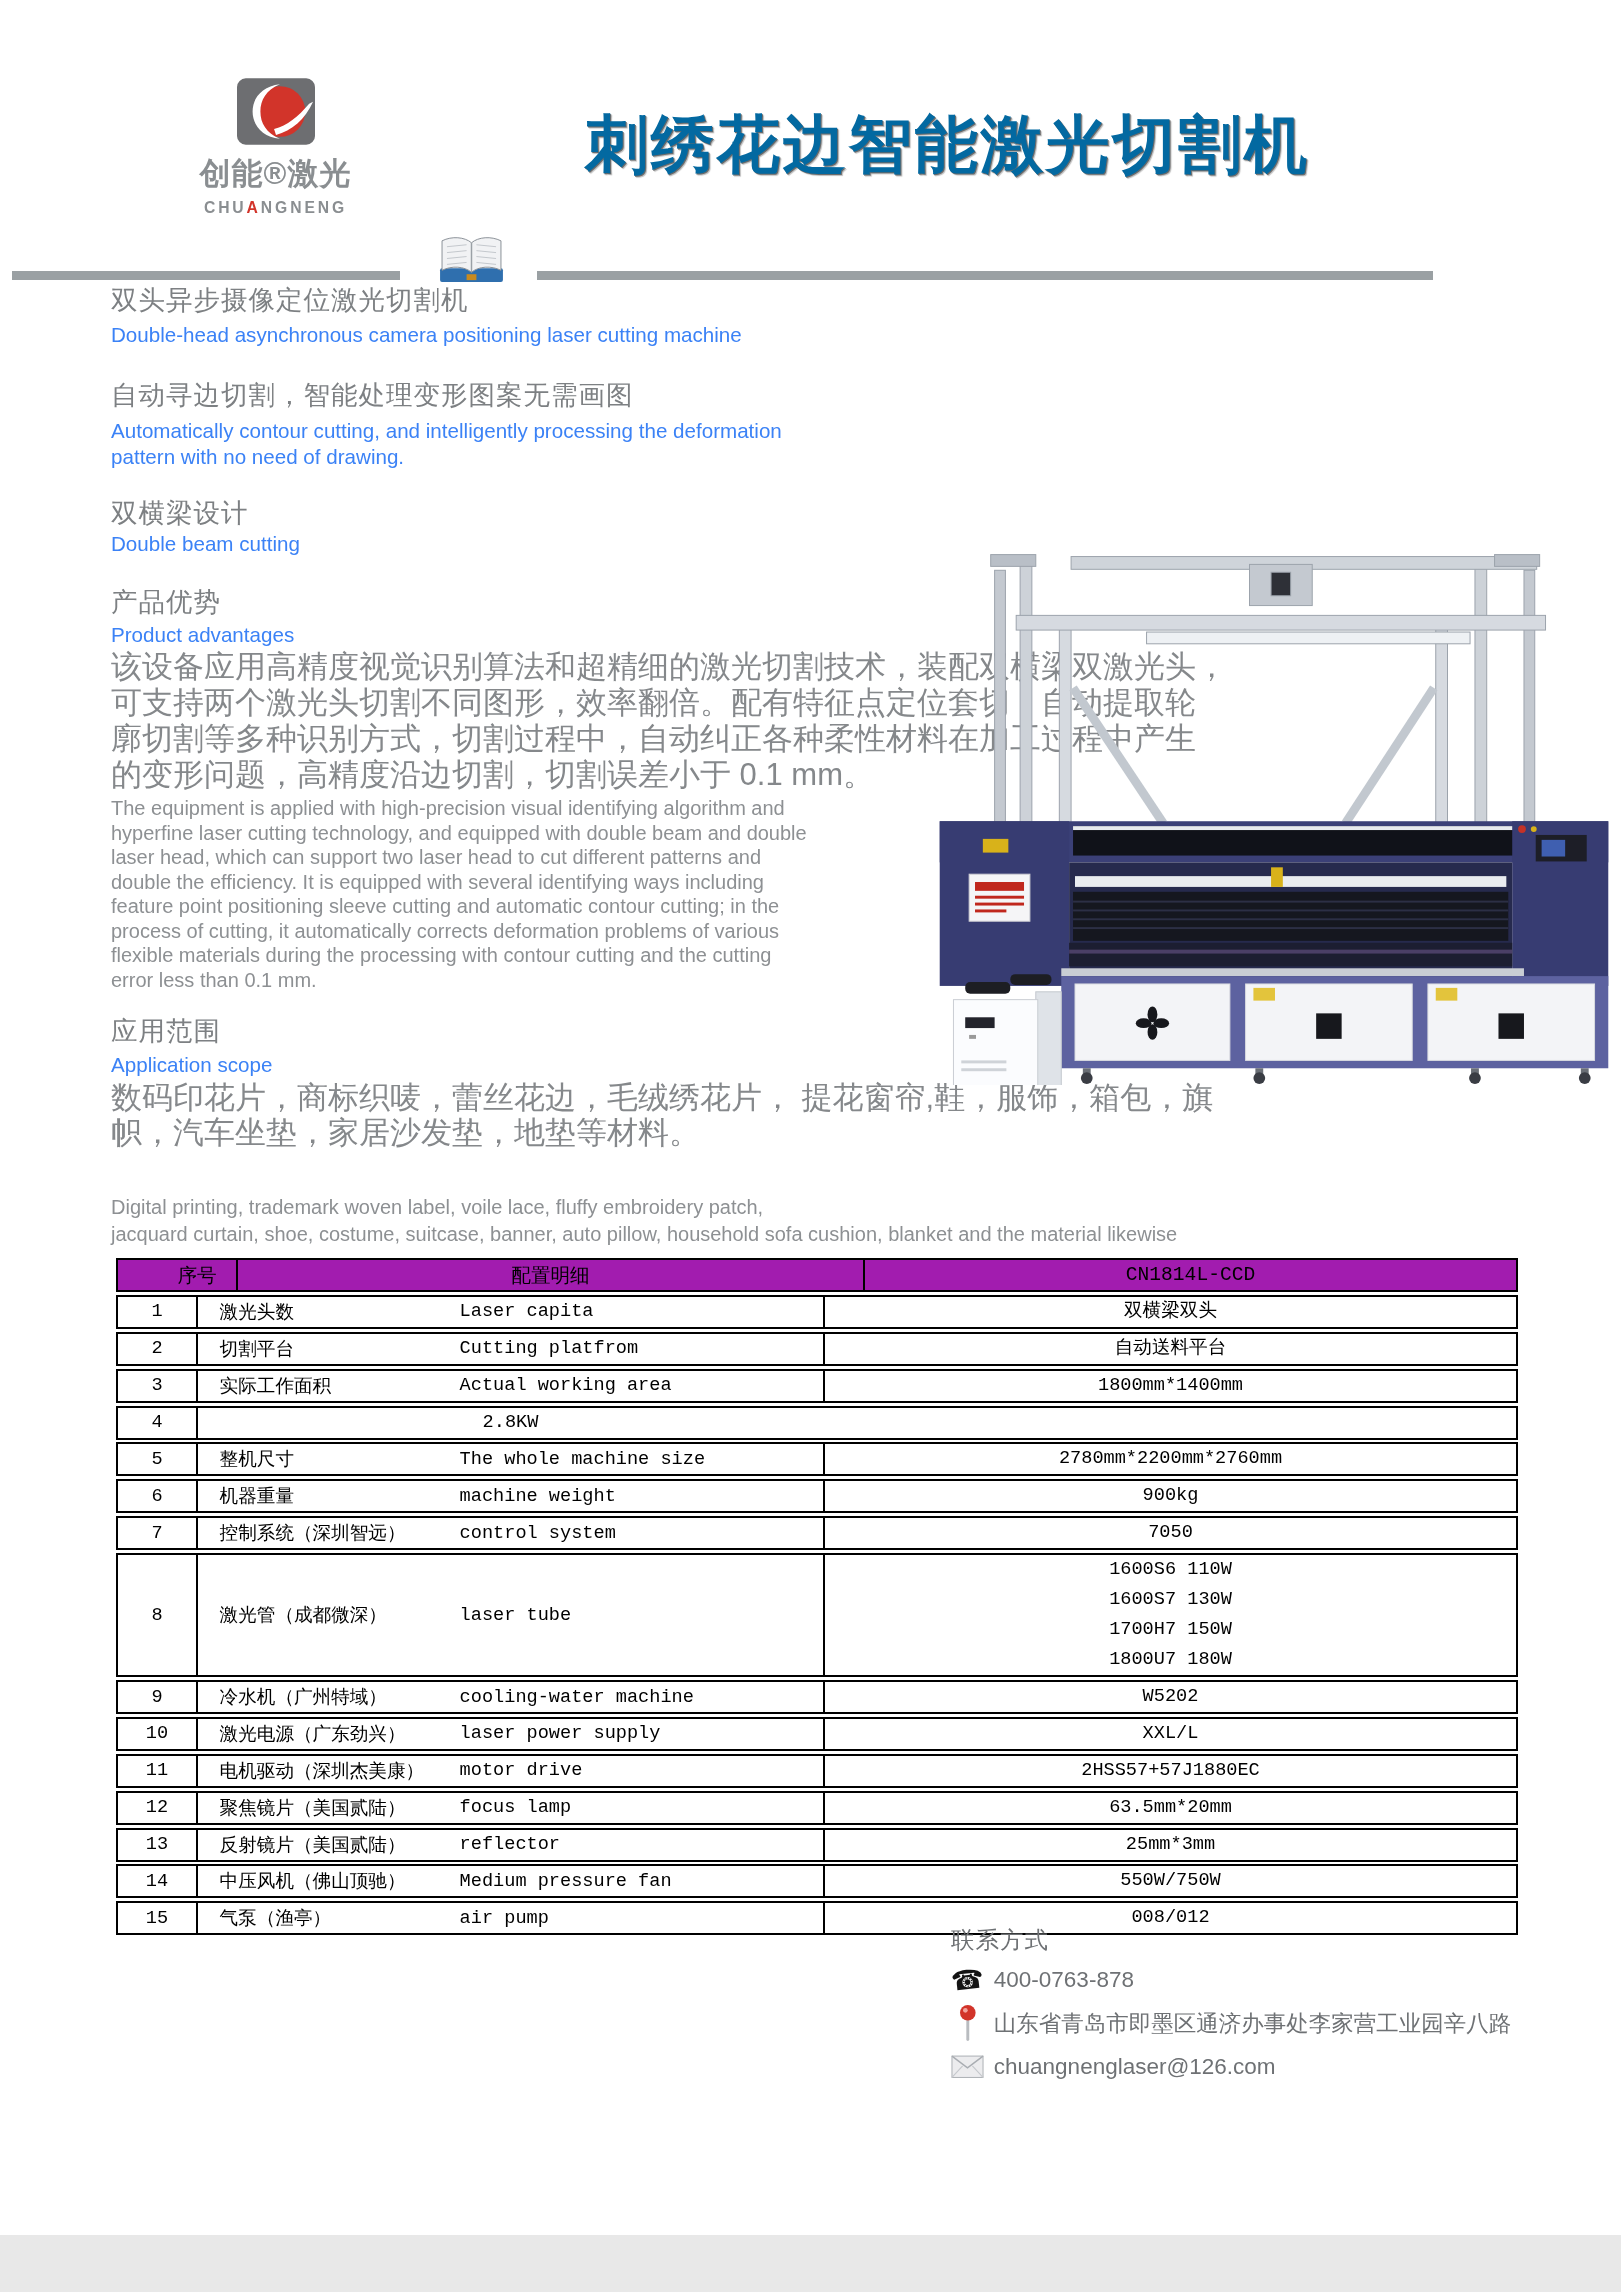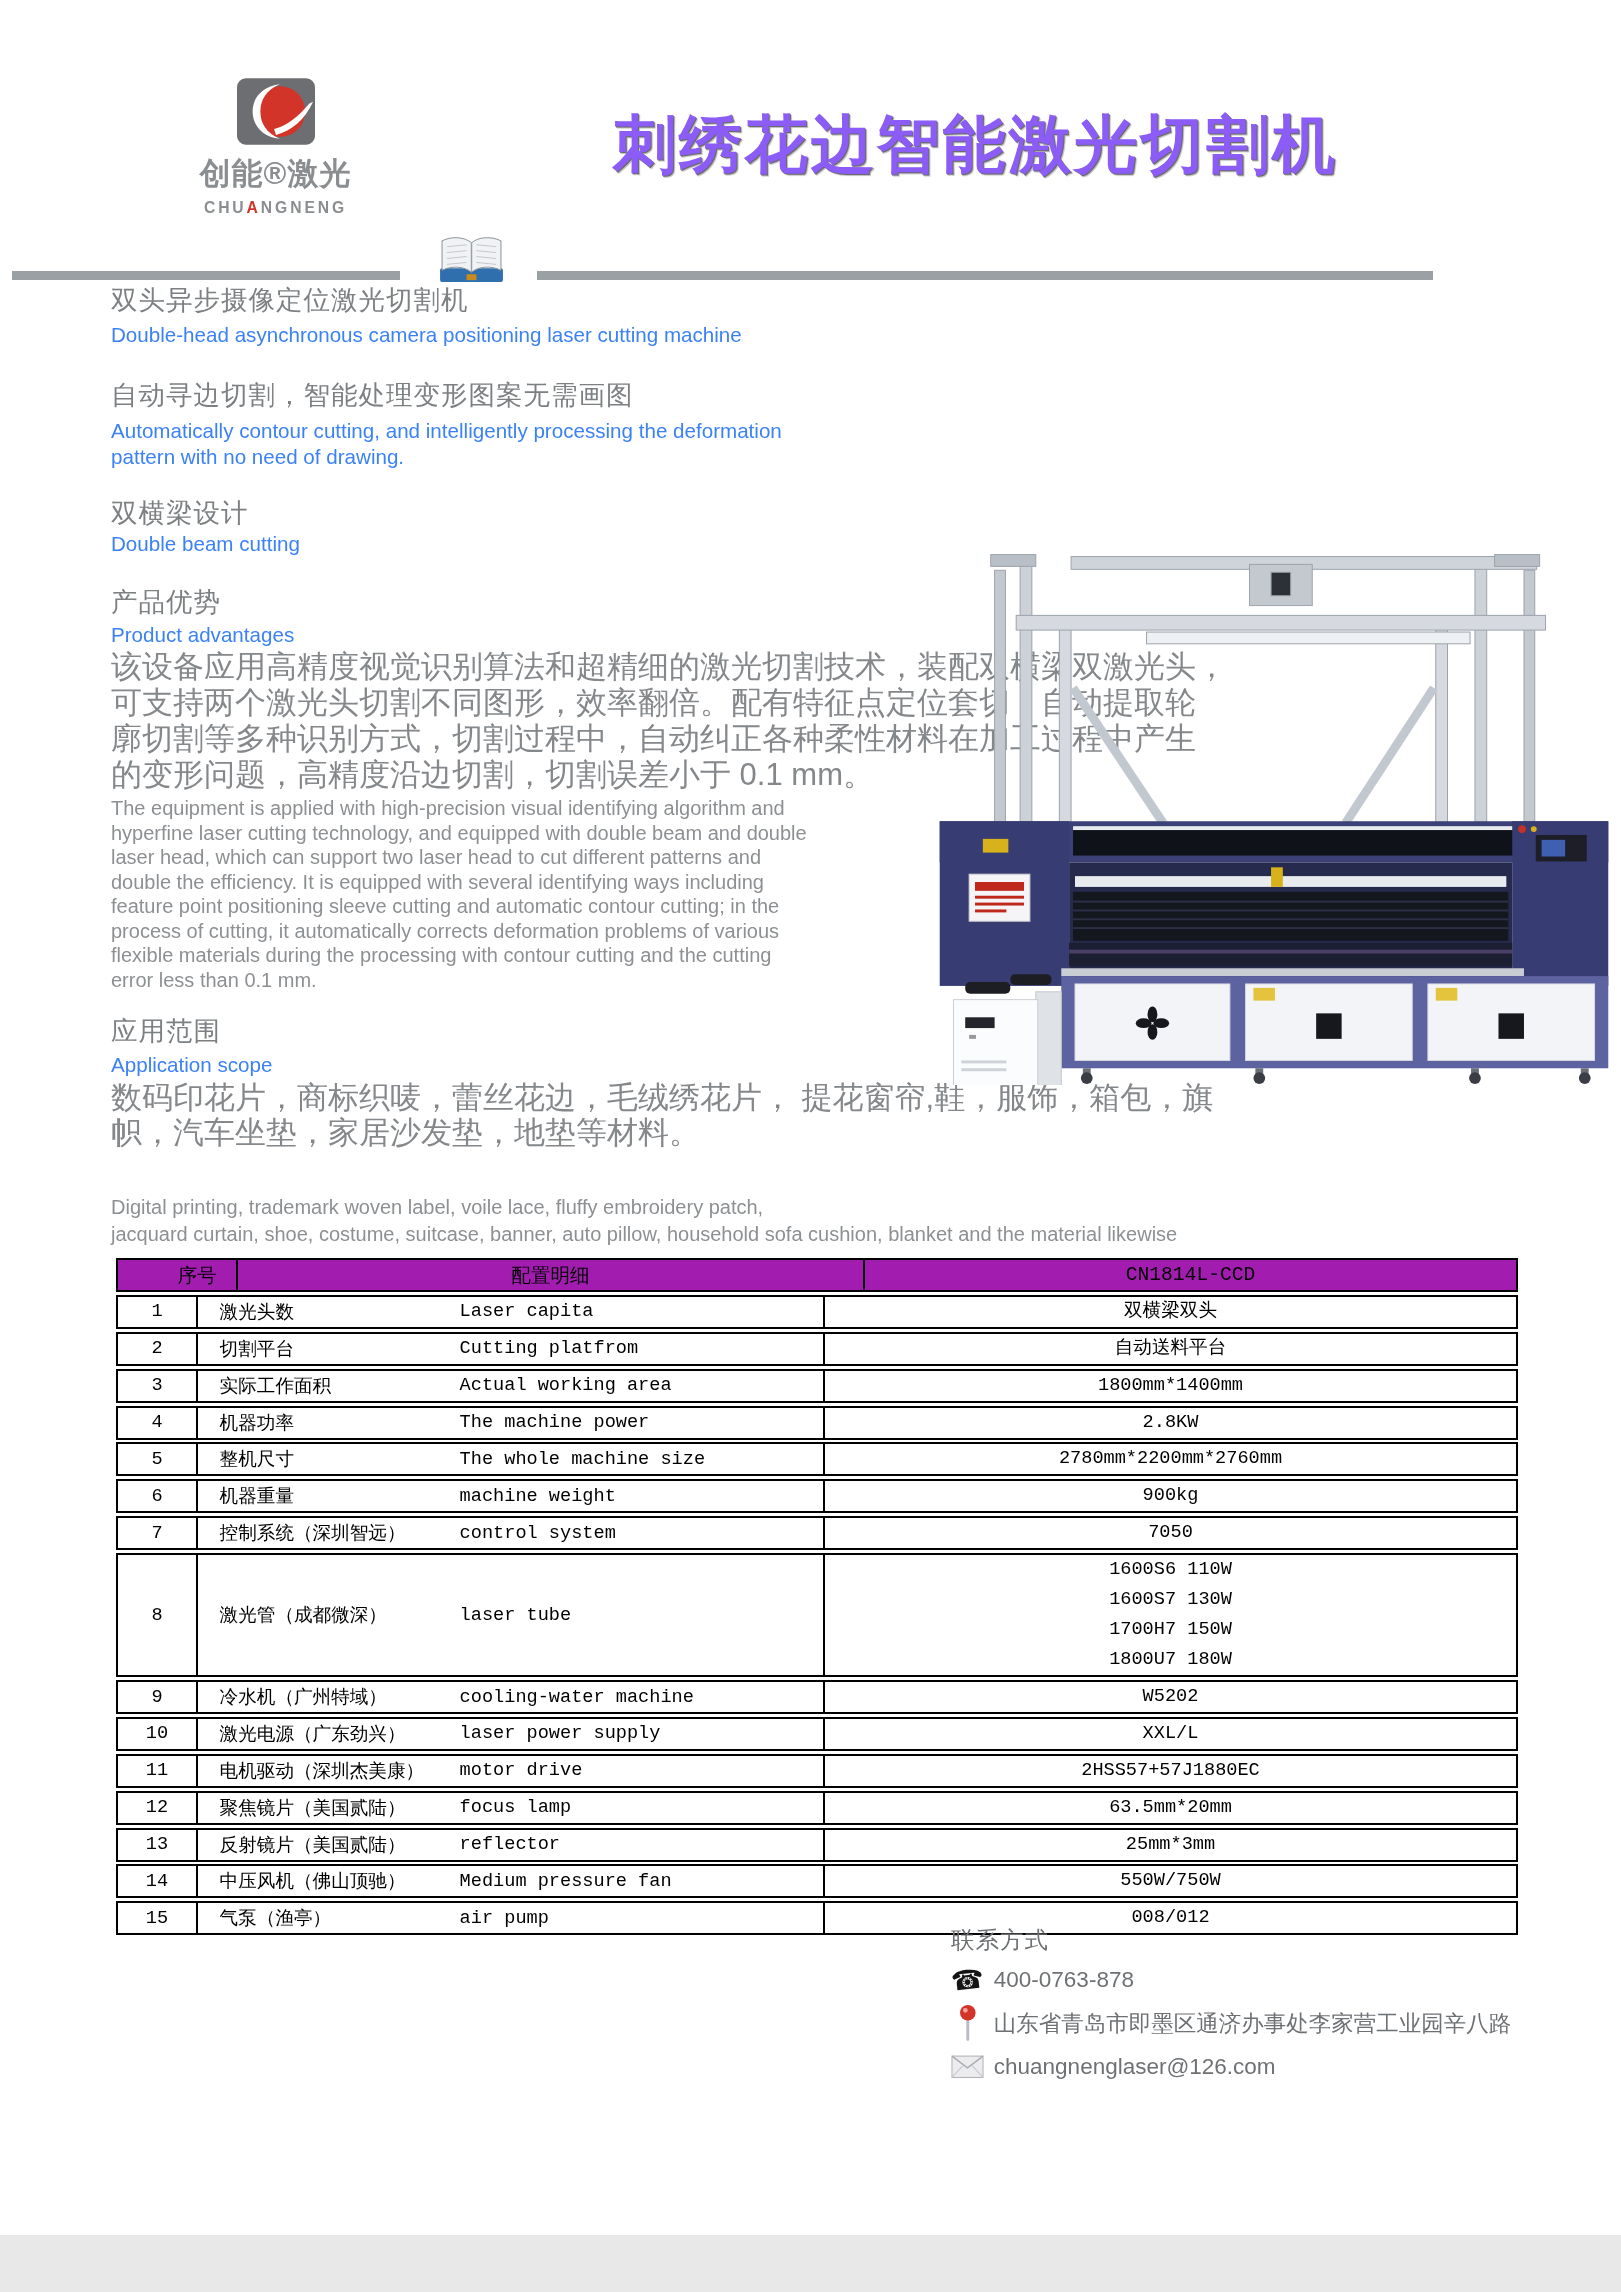--- a/index.html
+++ b/index.html
@@ -7,23 +7,23 @@
         font-family:"Liberation Sans","DejaVu Sans",sans-serif;overflow:hidden;}
 
   
   .logo{position:absolute;left:192px;top:78px;width:167px;text-align:center;}
   .logo-mark{display:block;margin:0 auto;}
   .logo-cn{margin-top:7.8px;font-size:31px;font-weight:600;letter-spacing:1px;color:#8a8e91;}
   .logo-en{margin-top:3.9px;font-size:15.7px;font-weight:bold;letter-spacing:2.9px;color:#8a8e91;}
   .logo-en .red-a{color:#d2342a;}
 
   
-  .main-title{position:absolute;left:544px;top:102px;width:863px;text-align:center;
+  .main-title{position:absolute;left:516px;top:102px;width:863px;text-align:center;
       font-family:"Liberation Serif","DejaVu Serif",serif;font-size:63px;font-weight:900;
-      color:#8b5cf6;letter-spacing:2.9px;text-shadow:1px 1px 0 #6b6b6b,2px 2px 1px #bdbdbd;}
+      color:#0369a1;letter-spacing:2.9px;text-shadow:1px 1px 0 #6b6b6b,2px 2px 1px #bdbdbd;}
 
   
   .divider-left{position:absolute;left:11.8px;top:271px;width:388px;height:8.8px;background:#9aa0a3;}
   .divider-right{position:absolute;left:537px;top:271px;width:896px;height:8.8px;background:#9aa0a3;}
   .book-icon{position:absolute;left:439px;top:231px;}
 
   
   .h-cn{position:absolute;left:111px;font-size:26.5px;color:#7d8083;letter-spacing:1px;}
   .h-en{position:absolute;left:111px;font-size:20.6px;color:#3b82f6;}
   .b-cn{position:absolute;left:111px;font-size:31px;color:#85888b;line-height:36px;}
@@ -246,24 +246,20 @@
         <div class="t-row">
       <div class="t-cell c-no">3</div>
       <div class="t-cell c-mid">
         <span class="cn">实际工作面积</span>
         <span class="en">Actual working area</span>
       </div>
       <div class="t-cell c-val">1800mm*1400mm</div>
     </div>
         <div class="t-row">
       <div class="t-cell c-no">4</div>
-      <div class="t-cell c-mid">
-        <span class="cn">机器功率</span>
-        <span class="en">The machine power</span>
-      </div>
       <div class="t-cell c-val">2.8KW</div>
     </div>
         <div class="t-row">
       <div class="t-cell c-no">5</div>
       <div class="t-cell c-mid">
         <span class="cn">整机尺寸</span>
         <span class="en">The whole machine size</span>
       </div>
       <div class="t-cell c-val">2780mm*2200mm*2760mm</div>
     </div>

